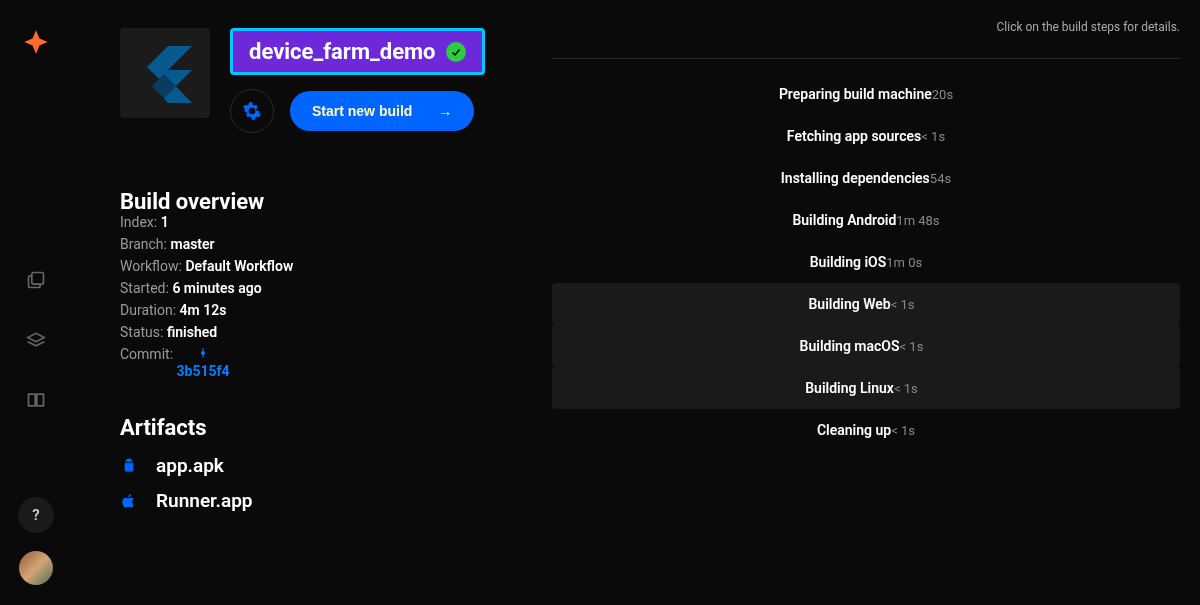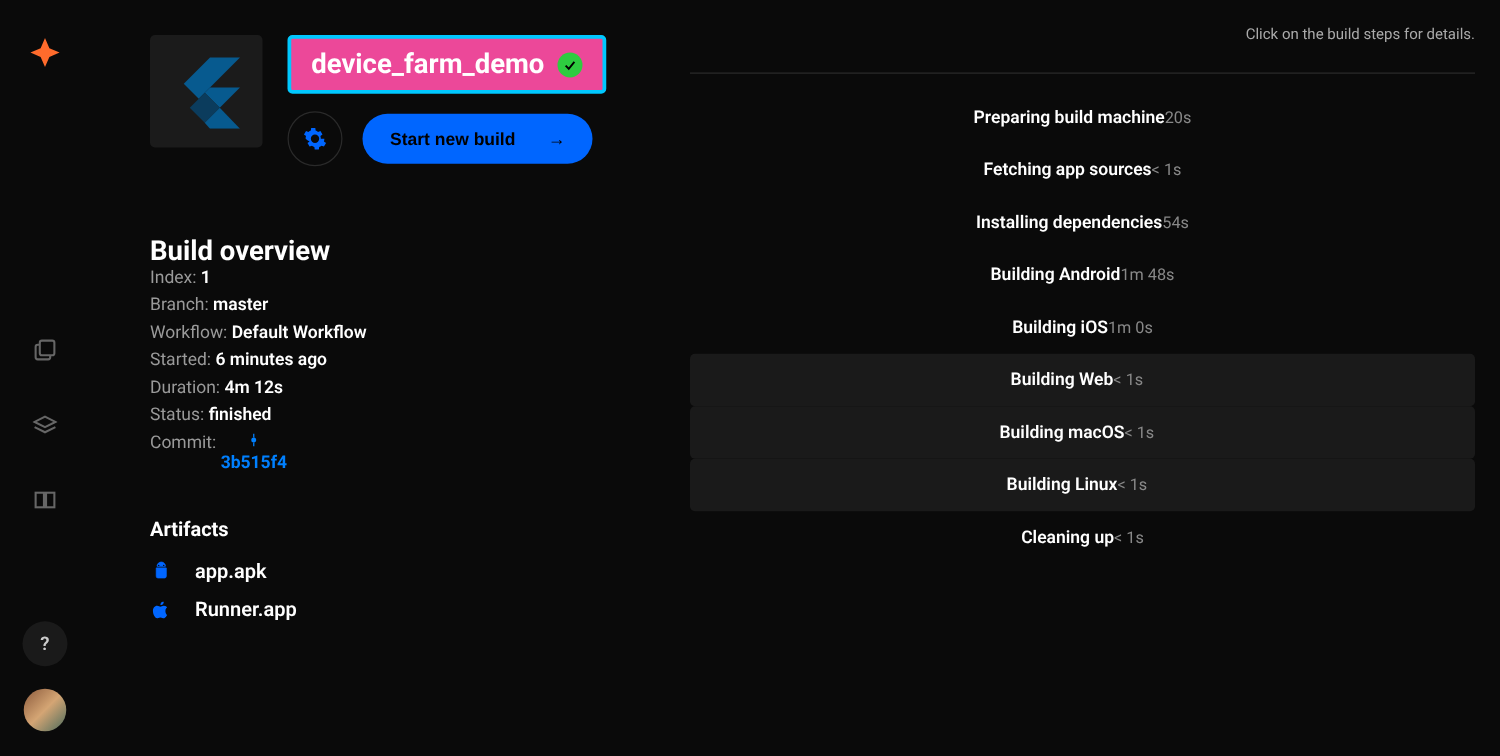--- a/index.html
+++ b/index.html
@@ -71,21 +71,21 @@
     border-radius: 4px;
     display: flex; align-items: center; justify-content: center;
     flex-shrink: 0;
   }
   .app-icon svg { width: 60px; height: 60px; }
   .title-area { flex: 1; }
   .title-pill {
     display: inline-flex;
     align-items: center;
     gap: 10px;
-    background: #ec4899;
+    background: #6d28d9;
     border: 3px solid #00c8ff;
     border-radius: 4px;
     padding: 8px 16px;
   }
   .title-text {
     font-size: 22px;
     font-weight: 700;
     color: #fff;
   }
   .status-badge {
@@ -104,21 +104,21 @@
   .settings-btn {
     width: 44px; height: 44px;
     border-radius: 50%;
     border: 1px solid #2a2a2a;
     display: flex; align-items: center; justify-content: center;
     background: transparent;
   }
   .settings-btn svg { width: 20px; height: 20px; fill: #0066ff; }
   .start-build-btn {
     background: #0066ff;
-    color: #000000;
+    color: #fef9c3;
     border: none;
     border-radius: 24px;
     padding: 12px 22px;
     font-size: 14px;
     font-weight: 600;
     display: flex;
     align-items: center;
     gap: 26px;
     cursor: pointer;
   }
@@ -127,31 +127,31 @@
     font-size: 22px;
     font-weight: 700;
     margin-top: 56px;
   }
   .meta-list { display: flex; flex-direction: column; gap: 6px; }
   .meta-row { font-size: 14px; color: #9a9a9a; }
   .meta-row .val { color: #fff; font-weight: 600; }
   .commit-link { color: #0080ff; font-weight: 700; display: inline-flex; align-items: center; gap: 4px; flex-direction: column; }
   .commit-link svg { width: 12px; height: 12px; fill: #0080ff; }
   .artifacts-title {
-    font-size: 16px;
+    font-size: 22px;
     font-weight: 700;
     margin-top: 36px;
     margin-bottom: 14px;
   }
   .artifact-list { display: flex; flex-direction: column; gap: 12px; }
   .artifact-row {
     display: flex;
     align-items: center;
     gap: 18px;
-    font-size: 16px;
+    font-size: 19px;
     font-weight: 600;
   }
   .artifact-icon { width: 18px; display: flex; justify-content: center; }
   .artifact-icon svg { width: 16px; height: 18px; }
 
   .right-col {
     flex: 1;
     padding-top: 20px;
     padding-left: 20px;
   }

